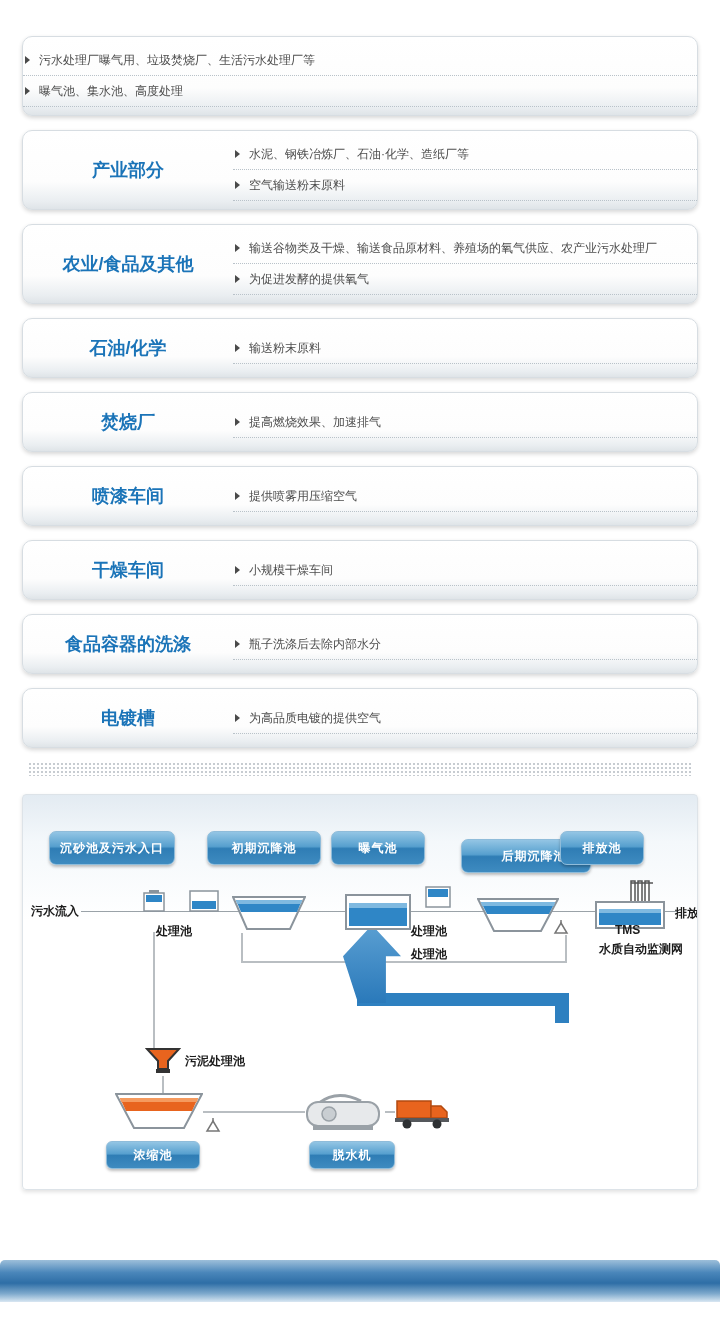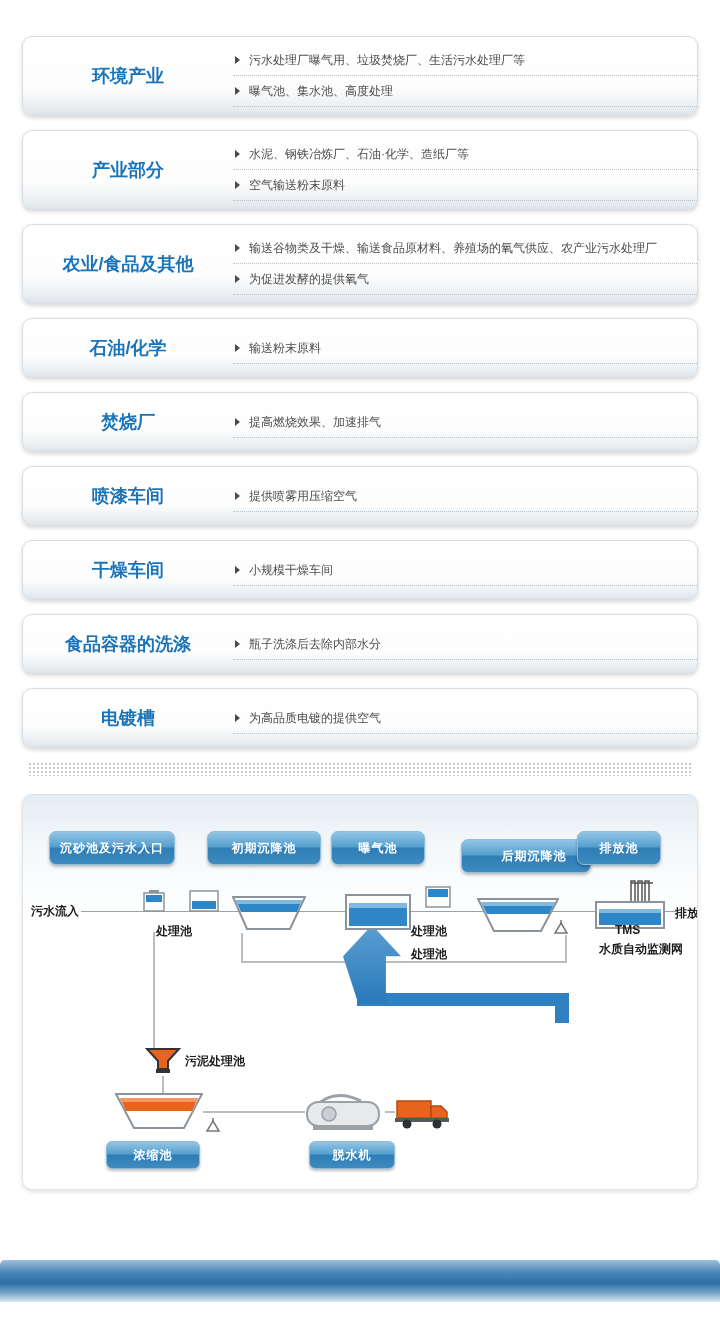--- a/index.html
+++ b/index.html
@@ -43,21 +43,21 @@
     height:14px;margin:14px 28px 18px;
     background-image:radial-gradient(circle,#c7ccd1 1px,transparent 1.3px);
     background-size:4px 4px;
   }
 
   
   .diagram{
     position:relative;
     box-sizing:border-box;
     margin:0 22px;height:396px;
-    border:1px solid #dde3e8;border-radius:10px;
+    border:1px solid #dde3e8;border-radius:4px;
     background:linear-gradient(180deg,#e3ebf2 0%,#f4f8fb 12%,#ffffff 32%);
     box-shadow:0 2px 4px rgba(0,0,0,.12);
     overflow:hidden;
   }
   .pill{
     position:absolute;height:32px;line-height:32px;
     border-radius:7px;text-align:center;
     color:#fff;font-weight:bold;font-size:12px;letter-spacing:1px;
     background:linear-gradient(180deg,#93c5e4 0%,#57a0cf 45%,#2f7db5 52%,#3e8bc0 100%);
     border:1px solid #8fbcda;
@@ -116,21 +116,20 @@
     border-radius:5px 5px 0 0;
     background:linear-gradient(180deg,#9dbfda 0%,#4a86ba 30%,#2e6ea6 55%,#7ea9cc 80%,#d9e7f2 100%);
   }
 </style>
 </head>
 <body>
 
 <div class="wrap">
 
   <section class="panel">
-    <h2 class="panel-title">环境产业</h2>
     <div class="panel-items">
       <div class="panel-item"><span class="bullet"></span><span>污水处理厂曝气用、垃圾焚烧厂、生活污水处理厂等</span></div>
       <div class="panel-item"><span class="bullet"></span><span>曝气池、集水池、高度处理</span></div>
     </div>
   </section>
 
   <section class="panel">
     <h2 class="panel-title">产业部分</h2>
     <div class="panel-items">
       <div class="panel-item"><span class="bullet"></span><span>水泥、钢铁冶炼厂、石油·化学、造纸厂等</span></div>
@@ -189,21 +188,21 @@
   </section>
 
   <div class="dotted-band"></div>
 
   <section class="diagram">
 
     <div class="pill" style="left:26px;top:36px;width:124px;">沉砂池及污水入口</div>
     <div class="pill" style="left:184px;top:36px;width:112px;">初期沉降池</div>
     <div class="pill" style="left:308px;top:36px;width:92px;">曝气池</div>
     <div class="pill" style="left:438px;top:44px;width:112px;padding-left:16px;">后期沉降池</div>
-    <div class="pill" style="left:554px;top:36px;width:82px;">排放池</div>
+    <div class="pill" style="left:537px;top:36px;width:82px;">排放池</div>
 
     <div class="flow-line"></div>
     <div class="gline" style="left:130px;top:137px;width:2px;height:120px;"></div>
     <div class="gline" style="left:218px;top:138px;width:2px;height:30px;"></div>
     <div class="gline" style="left:218px;top:166px;width:326px;height:2px;"></div>
     <div class="gline" style="left:542px;top:140px;width:2px;height:28px;"></div>
     <div class="gline" style="left:139px;top:281px;width:2px;height:18px;"></div>
     <div class="gline" style="left:180px;top:316px;width:102px;height:2px;"></div>
     <div class="gline" style="left:362px;top:316px;width:10px;height:2px;"></div>
 

